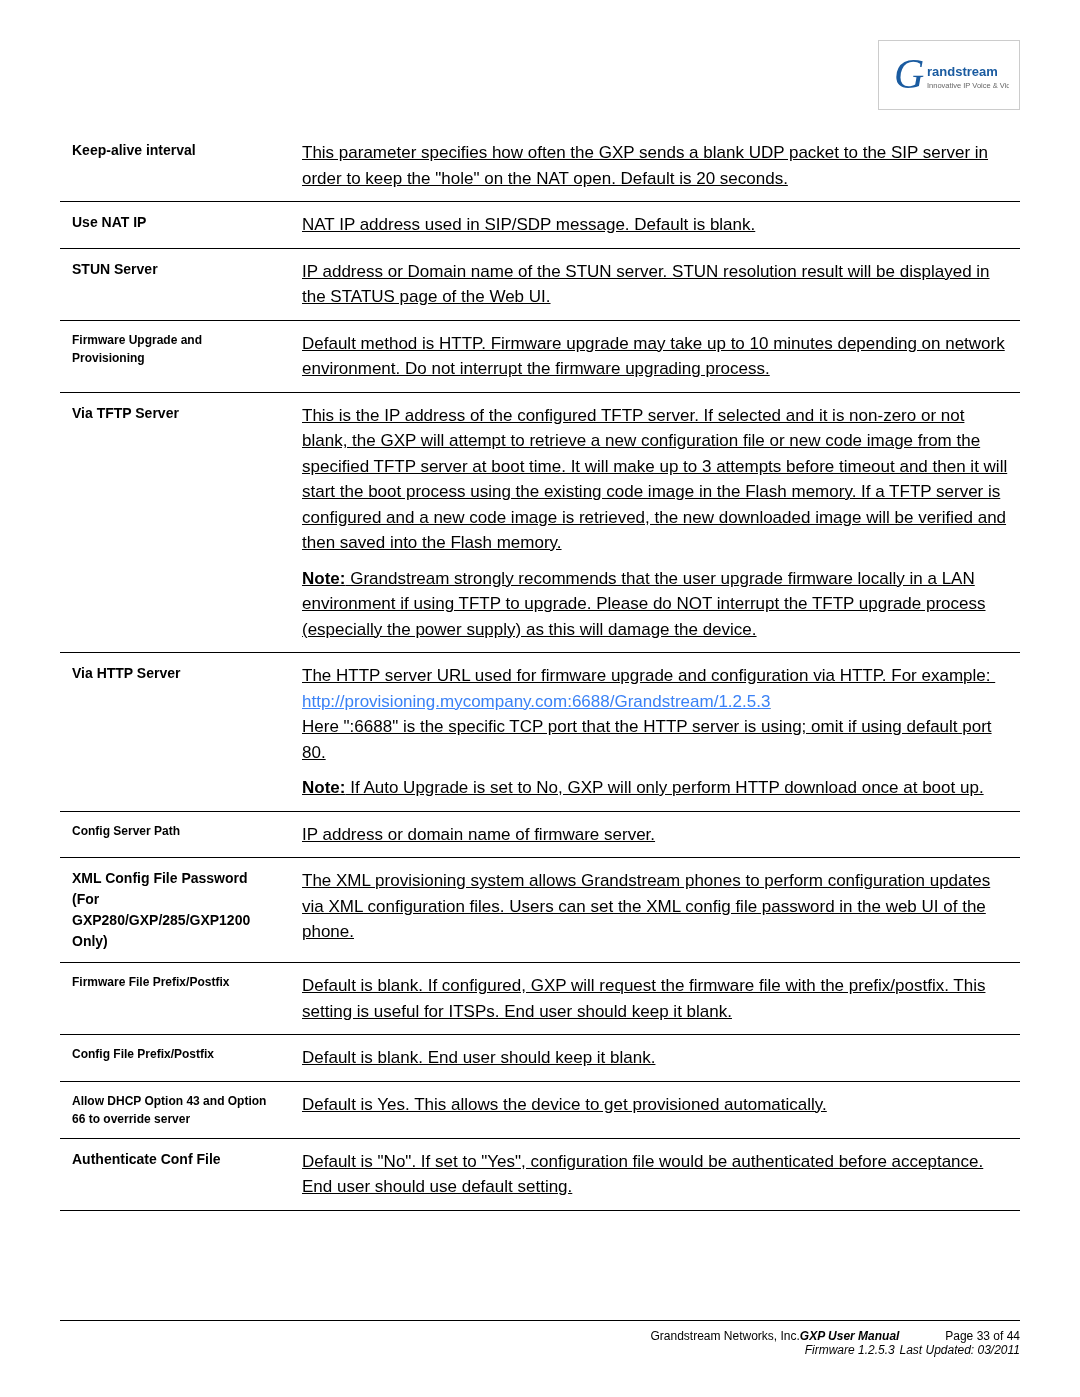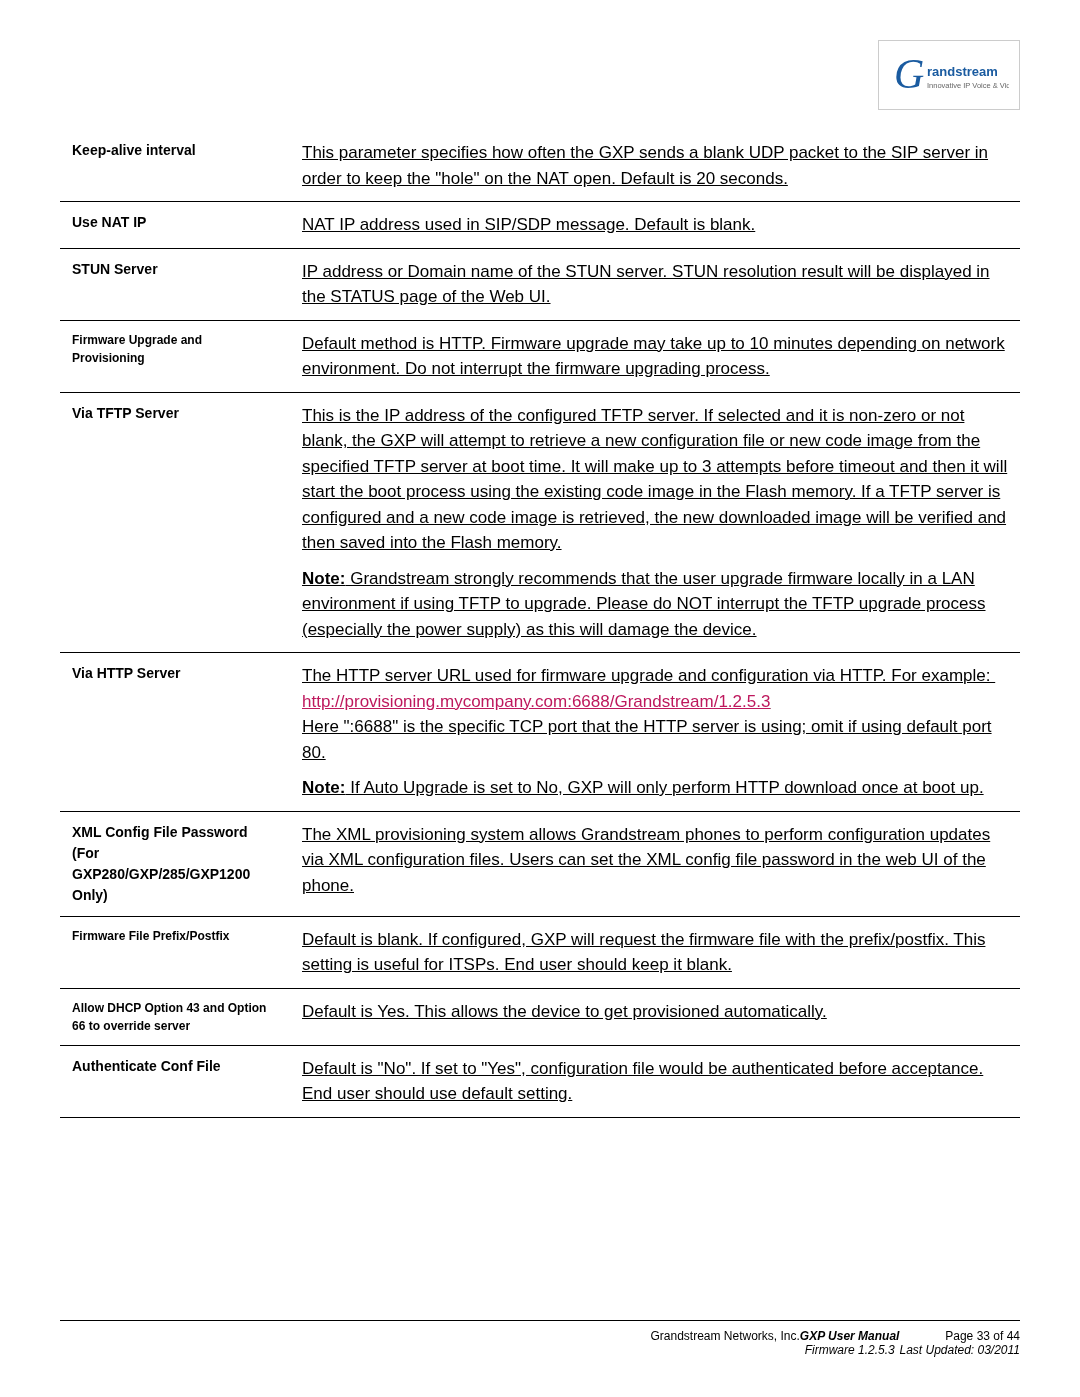--- a/index.html
+++ b/index.html
@@ -47,21 +47,21 @@
       font-size: 17px;
       line-height: 1.55;
       text-decoration: underline;
     }
 
     .note-bold {
       font-weight: bold;
     }
 
     .link-text {
-      color: #be185d;
+      color: #3b82f6;
       text-decoration: underline;
     }
 
     
     .footer {
       position: absolute;
       bottom: 40px;
       left: 60px;
       right: 60px;
       border-top: 1px solid #000;
@@ -160,31 +160,39 @@
       </tr>
 
       <tr>
         <td class="col-label" style="font-weight:bold; font-size:14px;">Via HTTP Server</td>
         <td class="col-desc">
           <p style="margin-bottom:10px;">The HTTP server URL used for firmware upgrade and configuration via HTTP. For example:&nbsp; <span class="link-text">http://provisioning.mycompany.com:6688/Grandstream/1.2.5.3</span><br>Here ":6688" is the specific TCP port that the HTTP server is using; omit if using default port 80.</p>
           <p><span class="note-bold">Note:</span> If Auto Upgrade is set to No, GXP will only perform HTTP download once at boot up.</p>
         </td>
       </tr>
 
+      <tr>
+        <td class="col-label" style="font-weight:bold; font-size:12px;">Config Server Path</td>
+        <td class="col-desc">IP address or domain name of firmware server.</td>
+      </tr>
 
       <tr>
         <td class="col-label" style="font-weight:bold; font-size:14px;margin-top:40px;">XML Config File Password (For GXP280/GXP/285/GXP1200 Only)</td>
         <td class="col-desc">The XML provisioning system allows Grandstream phones to perform configuration updates via XML configuration files. Users can set the XML config file password in the web UI of the phone.</td>
       </tr>
 
       <tr>
         <td class="col-label" style="font-weight:bold; font-size:12px;">Firmware File Prefix/Postfix</td>
         <td class="col-desc">Default is blank. If configured, GXP will request the firmware file with the prefix/postfix.  This setting is useful for ITSPs.  End user should keep it blank.</td>
       </tr>
 
+      <tr>
+        <td class="col-label" style="font-weight:bold; font-size:12px;">Config File Prefix/Postfix</td>
+        <td class="col-desc">Default is blank. End user should keep it blank.</td>
+      </tr>
 
       <tr>
         <td class="col-label" style="font-weight:bold; font-size:12px;">Allow DHCP Option 43 and Option 66 to override server</td>
         <td class="col-desc">Default is Yes. This allows the device to get provisioned automatically.</td>
       </tr>
 
       <tr>
         <td class="col-label" style="font-weight:bold; font-size:14px;">Authenticate Conf File</td>
         <td class="col-desc">Default is "No". If set to "Yes", configuration file would be authenticated before acceptance. End user should use default setting.</td>
       </tr>

